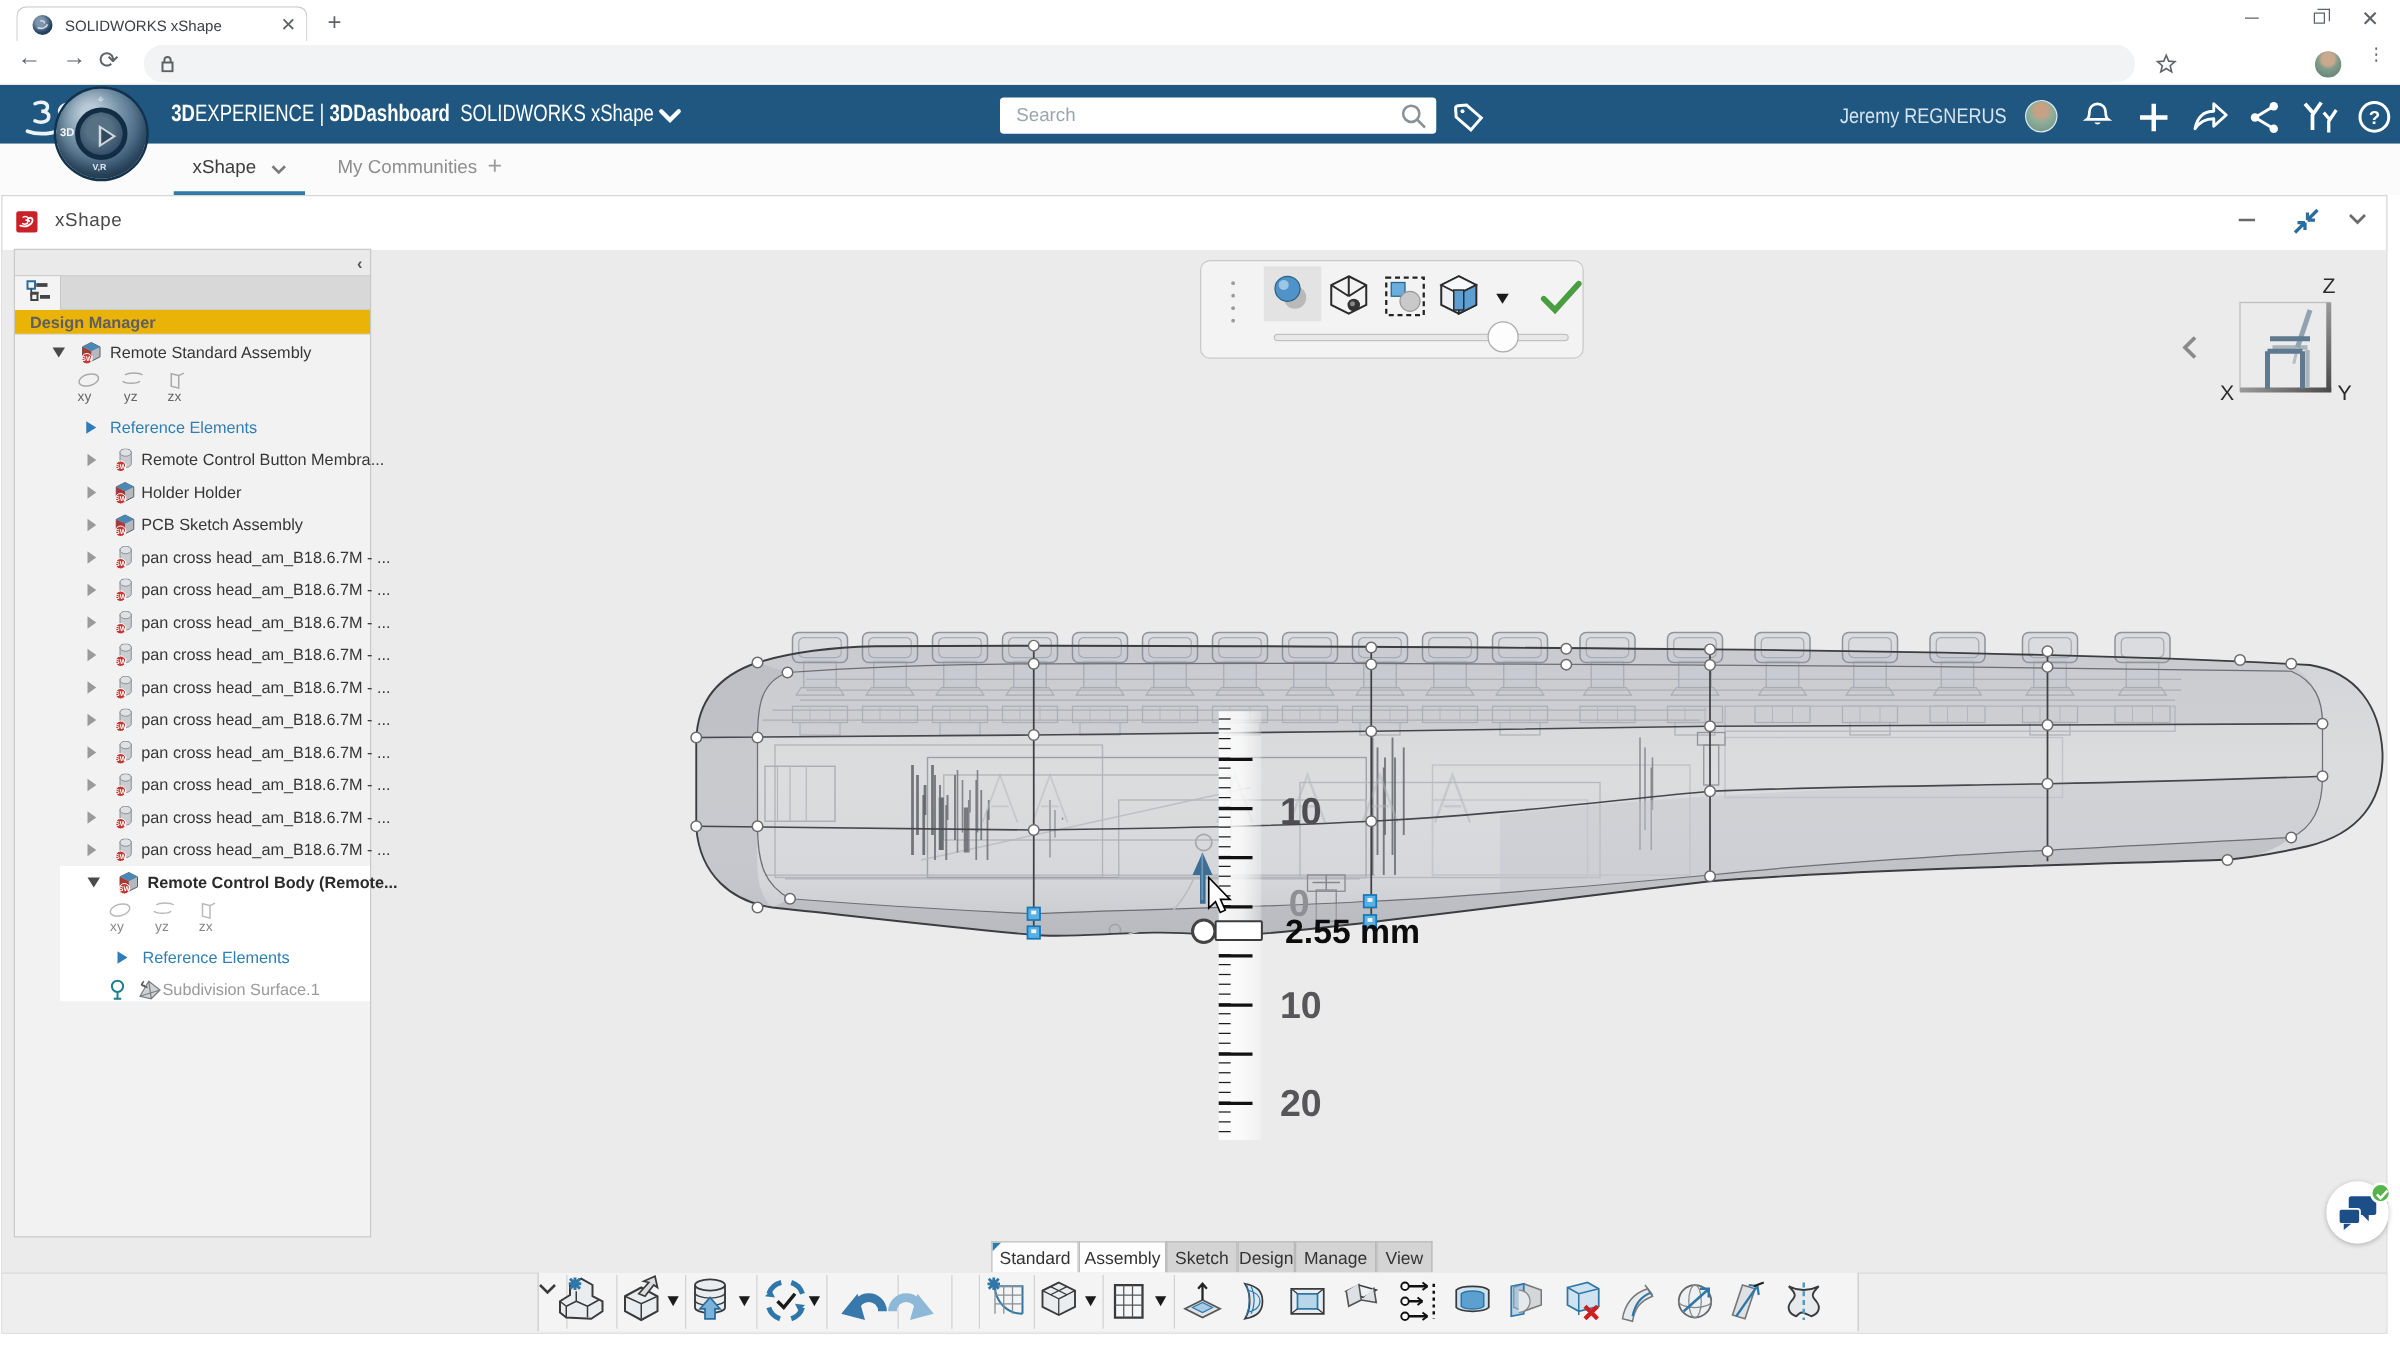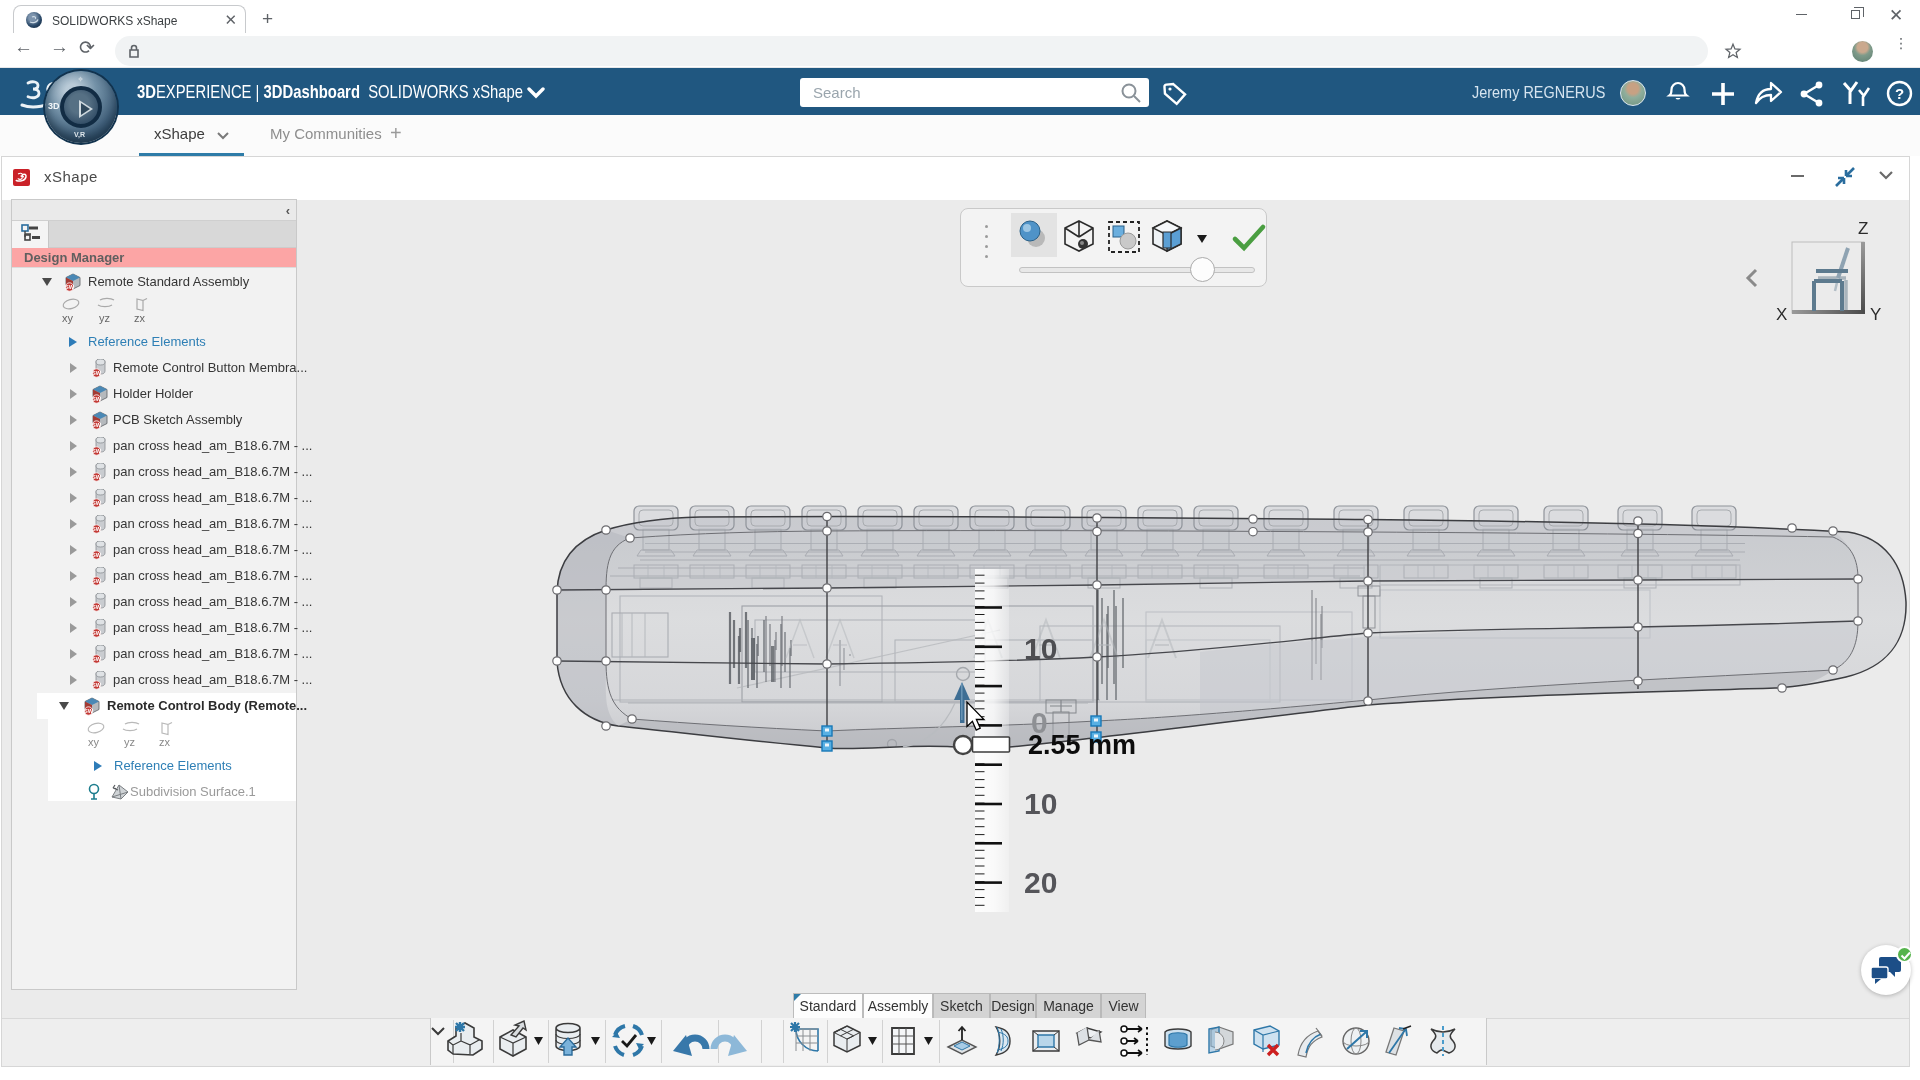--- a/index.html
+++ b/index.html
@@ -81,21 +81,21 @@
 #ab_chev { position:absolute; left:1878px; top:170px; }
 
 #canvas { position:absolute; left:2px; top:200px; width:1907px; height:866px; background:#ebebeb; }
 
 
 #lpanel { position:absolute; left:11px; top:199px; width:286px; height:791px; background:#f2f2f2; border:1px solid #c9c9c9; z-index:20; }
 #lp_head { position:absolute; left:0; top:0; width:284px; height:20px; background:#eaeaea; }
 #lp_collapse { position:absolute; right:6px; top:3px; color:#555; font-size:13px; font-weight:700; }
 #lp_tabs { position:absolute; left:0; top:20px; width:284px; height:28px; background:#d8d8d8; border-top:1px solid #cfcfcf; border-bottom:1px solid #cccccc; }
 #lp_tab1 { position:absolute; left:0; top:0; width:37px; height:27px; background:#f4f4f4; border-right:1px solid #c6c6c6; }
-#lp_dm { position:absolute; left:0; top:48px; width:284px; height:20px; background:#fca5a5; border-bottom:1px solid #dcdcdc; color:#5f5f5f; font-weight:700; font-size:13px; padding:2px 0 0 12px; }
+#lp_dm { position:absolute; left:0; top:48px; width:284px; height:20px; background:#eab308; border-bottom:1px solid #dcdcdc; color:#5f5f5f; font-weight:700; font-size:13px; padding:2px 0 0 12px; }
 .trow { position:absolute; left:0; height:26px; width:284px; font-size:13px; color:#363636; white-space:nowrap; }
 .trow .ar { position:absolute; width:0; height:0; }
 .arr-r { border-left:7px solid #9a9a9a; border-top:5px solid transparent; border-bottom:5px solid transparent; }
 .arr-rb { border-left:8px solid #2e7cb8; border-top:5px solid transparent; border-bottom:5px solid transparent; }
 .arr-d { border-top:8px solid #4a4a4a; border-left:5px solid transparent; border-right:5px solid transparent; }
 .blue { color:#2e7fb5; }
 .tsel { background:#fff; }
 .lbl { position:absolute; top:5px; }
 #whiteblock { position:absolute; left:36px; top:493px; width:248px; height:108px; background:#fff; z-index:0; }
 #treebody { position:absolute; left:0; top:0; width:284px; height:789px; z-index:1; }
@@ -797,21 +797,21 @@
         <div class="trow" style="top:467px">
           <span class="ar arr-r" style="left:58px;top:8px"></span>
           <svg class="abs" style="left:79px;top:4px" width="18" height="19" viewBox="0 0 18 19">
             <path d="M5 3 a4.5 3 0 0 1 9 0 l0 9 a4.5 3 0 0 1 -9 0 Z" fill="#c9ccd0" stroke="#8a8e92" stroke-width="0.8"></path>
             <ellipse cx="9.5" cy="3" rx="4.5" ry="3" fill="#dfe2e5" stroke="#8a8e92" stroke-width="0.8"></ellipse>
             <circle cx="5.5" cy="14" r="4.2" fill="#c33a36" stroke="#fff" stroke-width="0.8"></circle>
             <text x="5.5" y="16.2" font-size="5.6" font-weight="700" fill="#fff" text-anchor="middle">SW</text>
           </svg>
           <span class="lbl" style="left:101px">pan cross head_am_B18.6.7M - ...</span>
         </div>
-        <div class="trow tsel" style="top:493px;left:25px;width:248px">
+        <div class="trow tsel" style="top:493px;left:36px;width:248px">
           <span class="ar arr-d" style="left:22px;top:9px"></span>
           <svg class="abs" style="left:46px;top:4px" width="18" height="19" viewBox="0 0 18 19">
             <path d="M9 1 L16 4.5 L16 12.5 L9 16 L2 12.5 L2 4.5 Z" fill="#b5b9bd" stroke="#5a5e62" stroke-width="0.8"></path>
             <path d="M9 1 L16 4.5 L9 8 L2 4.5 Z" fill="#4a88b5"></path>
             <path d="M2 4.5 L9 8 L9 16 L2 12.5 Z" fill="#a33b34"></path>
             <circle cx="5.5" cy="14" r="4.2" fill="#c33a36" stroke="#fff" stroke-width="0.8"></circle>
             <text x="5.5" y="16.2" font-size="5.6" font-weight="700" fill="#fff" text-anchor="middle">SW</text>
           </svg>
           <span class="lbl" style="left:70px;font-weight:700;color:#2b2b2b">Remote Control Body (Remote...</span>
         </div>

